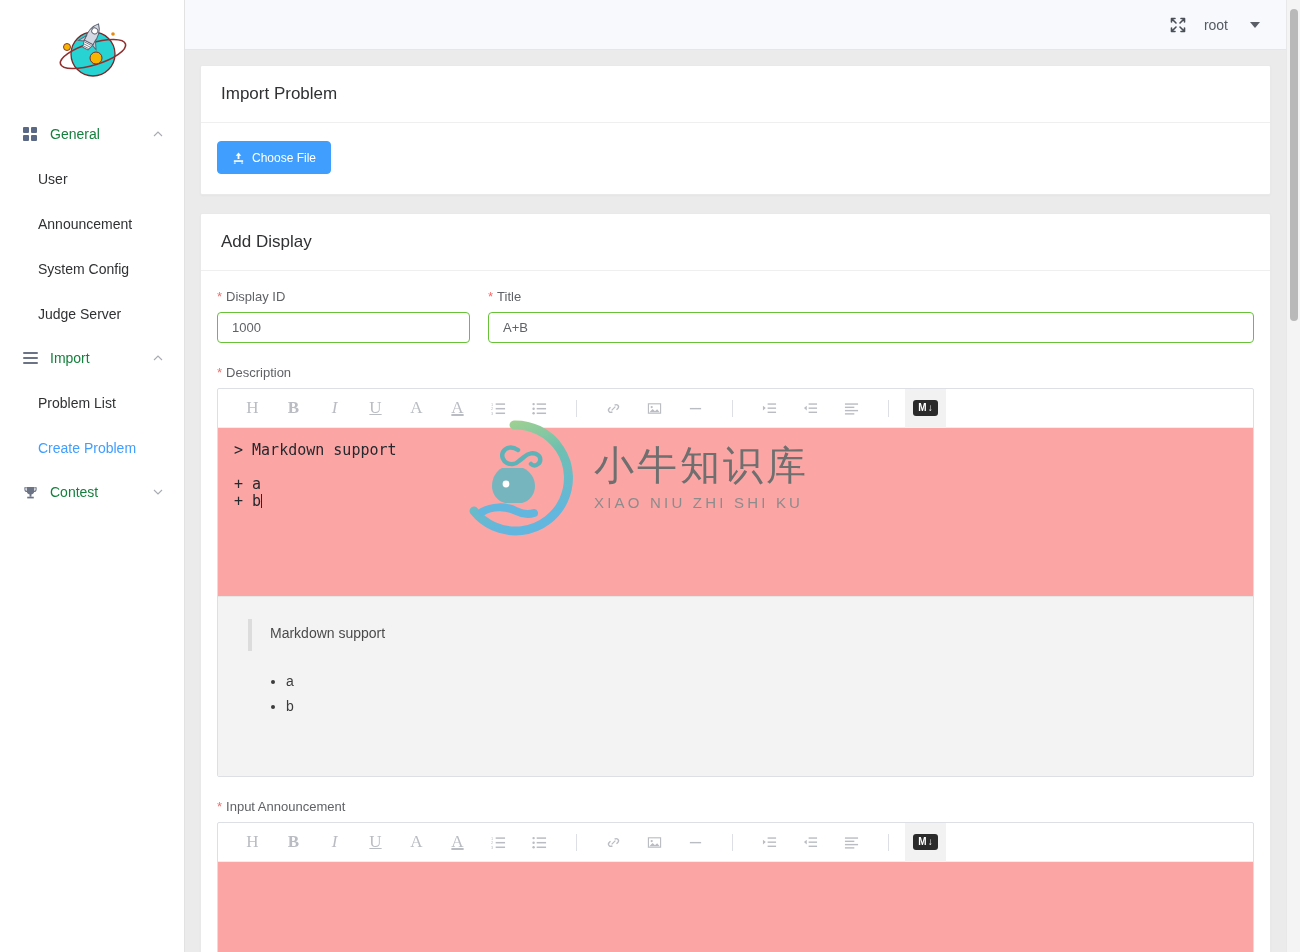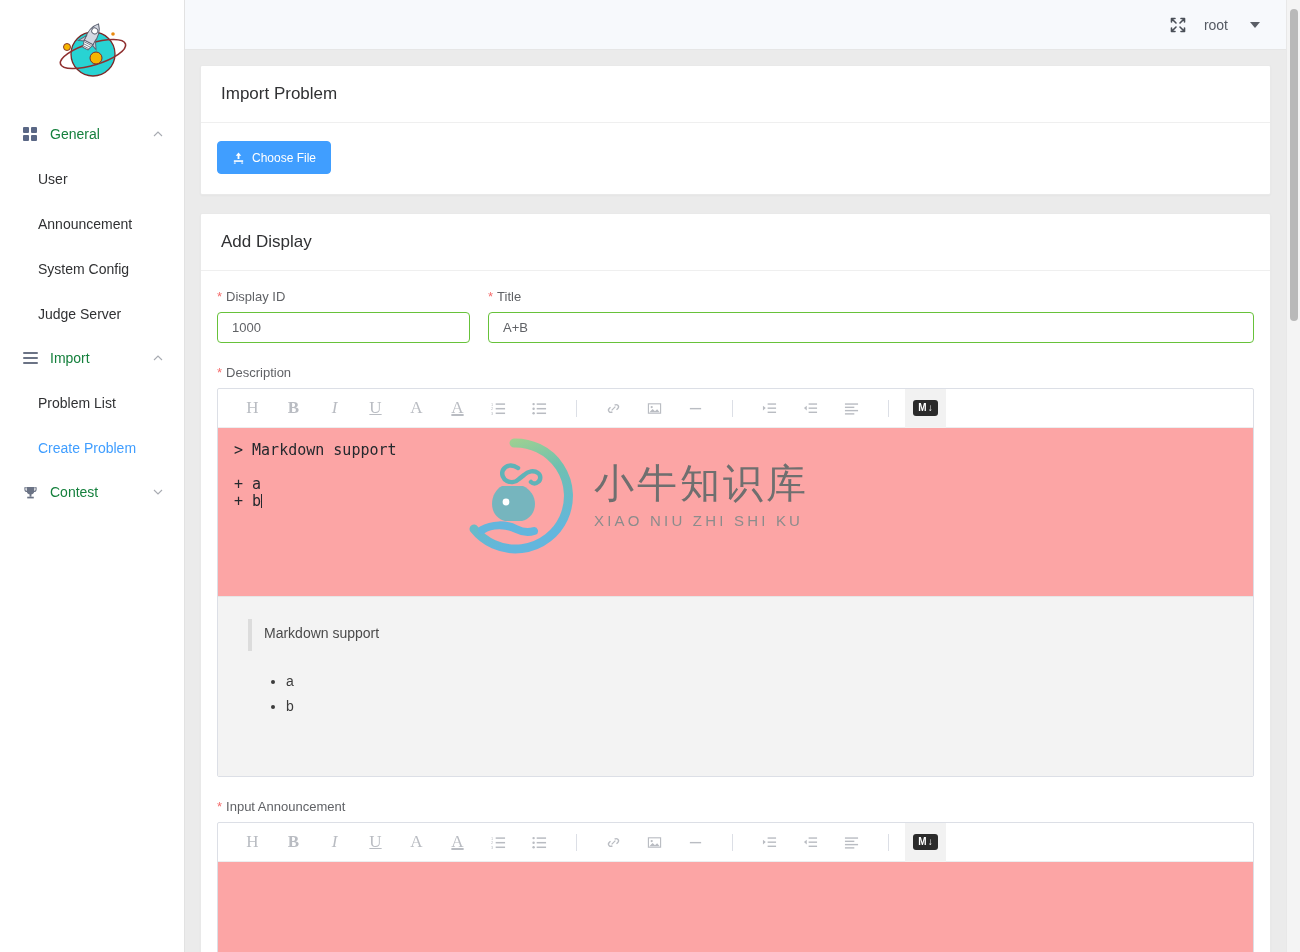--- a/index.html
+++ b/index.html
@@ -216,21 +216,21 @@
   }
 
   .editor-preview {
     background: #f3f3f3;
     border-top: 1px solid #e6e6e6;
     padding: 22px 30px 30px 30px;
     min-height: 180px;
   }
   .blockquote {
     border-left: 4px solid #dcdcdc;
-    padding: 6px 0 10px 12px;
+    padding: 6px 0 10px 18px;
     color: #4a4a4a;
     font-size: 14px;
   }
   .preview-list {
     margin: 22px 0 0 0;
     padding-left: 38px;
     color: #3c3c3c;
     font-size: 14px;
   }
   .preview-list li { margin-bottom: 9px; }
@@ -248,21 +248,21 @@
     position: absolute;
     top: 9px; left: 3px;
     width: 8px; height: 312px;
     background: #b9b9b9;
     border-radius: 4px;
   }
 
   
   .watermark {
     position: absolute;
-    left: 450px; top: 436px;
+    left: 450px; top: 418px;
     width: 400px; height: 120px;
     pointer-events: none;
     display: flex; align-items: center; gap: 16px;
     z-index: 30;
   }
   .wm-text-cn {
     font-size: 40px; letter-spacing: 3px;
     color: #6f6f6f; line-height: 1;
     font-family: "Liberation Sans", sans-serif;
   }

